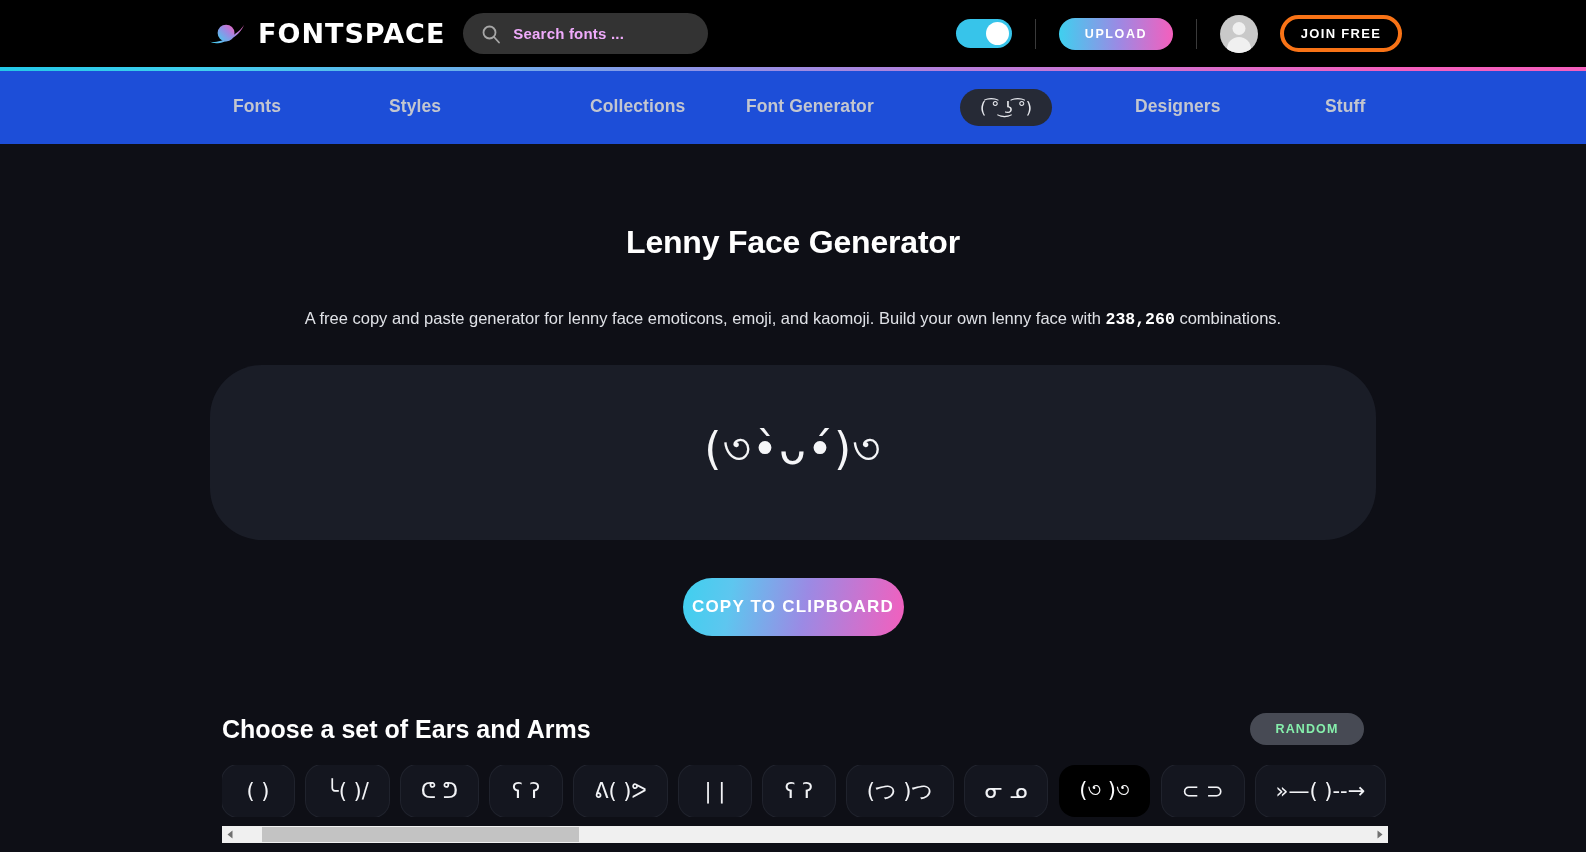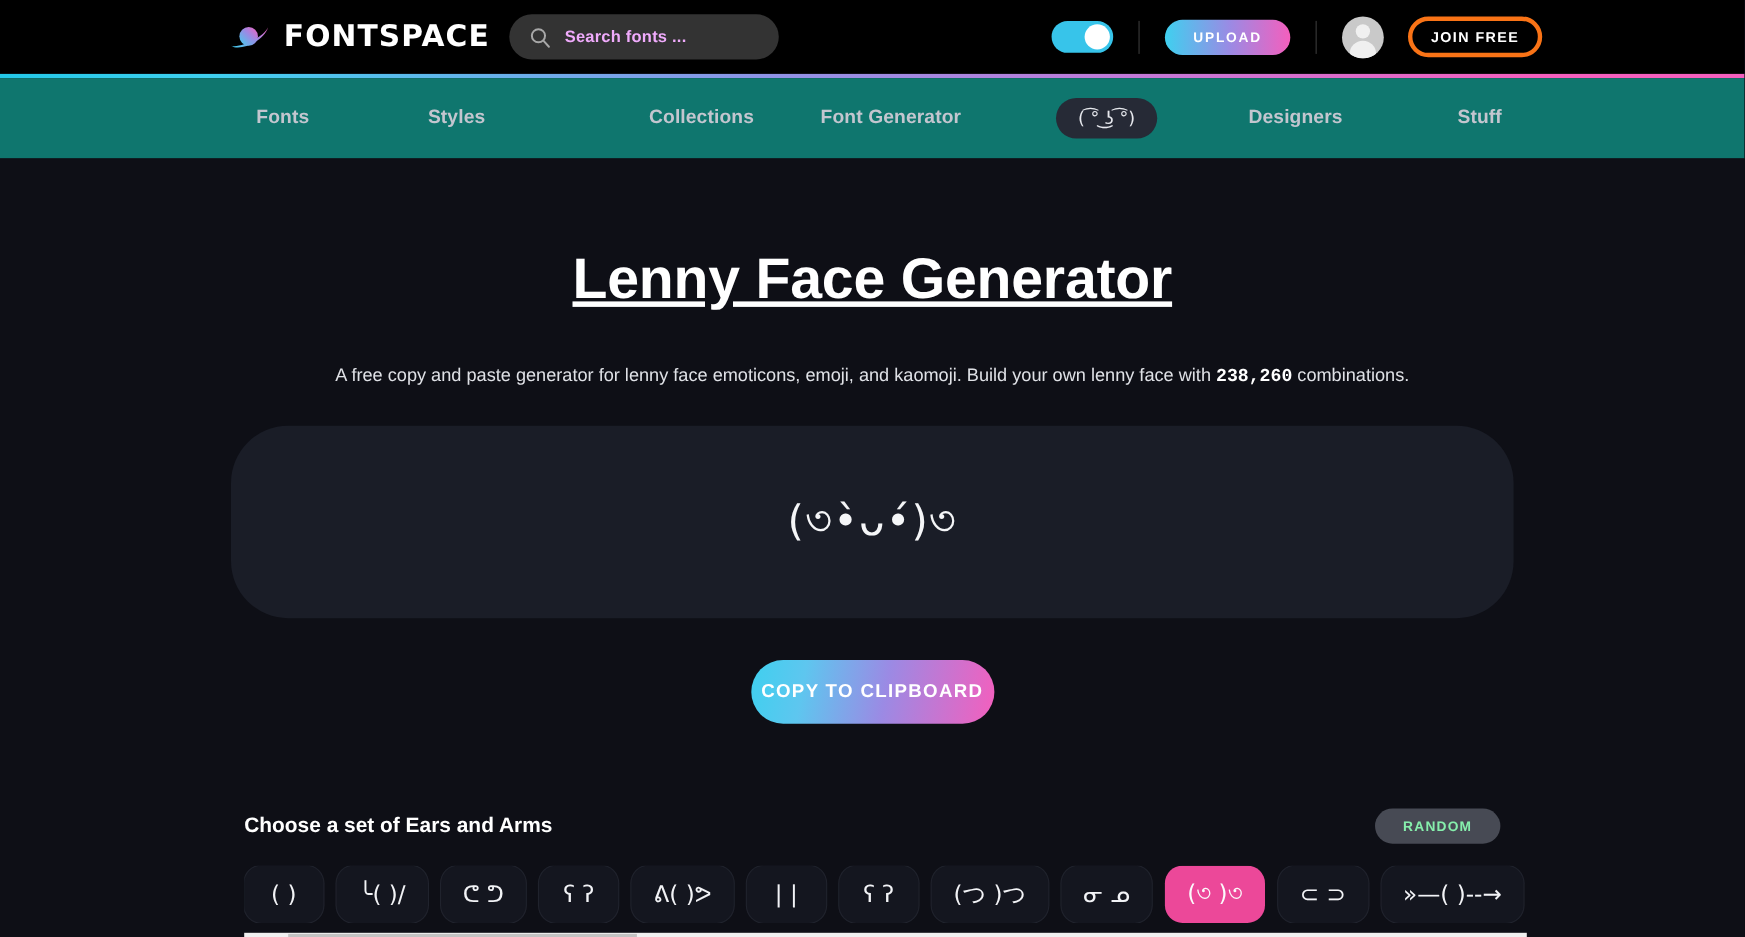--- a/index.html
+++ b/index.html
@@ -123,21 +123,21 @@
   }
 
   .gradient-strip {
     height: 4px;
     background: linear-gradient(90deg, #23c8e8 0%, #3fd0ef 12%, #8f93e6 44%, #c07ad8 64%, #f45fbd 88%, #f45fbd 100%);
   }
 
   
   .nav {
     height: 73px;
-    background: #0f766e;
+    background: #1d4ed8;
     display: flex;
     align-items: center;
     justify-content: center;
   }
   .nav-inner {
     width: 1586px;
     display: flex;
     align-items: center;
   }
   .nav-item {
@@ -157,25 +157,24 @@
     cursor: pointer;
     font-family: "DejaVu Sans", sans-serif;
     white-space: nowrap;
   }
 
   
   .main { background: #0e0f16; }
   .page-title {
     text-align: center;
     color: #ffffff;
-    font-size: 52px;
+    font-size: 32px;
     font-weight: bold;
     padding-top: 80px;
     letter-spacing: -0.2px;
-    text-decoration: underline;
   }
   .page-desc {
     text-align: center;
     color: #dfe1e6;
     font-size: 16.5px;
     margin-top: 48px;
   }
   .page-desc b { color: #ffffff; font-weight: bold; font-family: Liberation Mono, monospace; }
 
   .display-box {
@@ -184,21 +183,21 @@
     height: 175px;
     border-radius: 52px;
     background: #1a1d27;
     display: flex;
     align-items: center;
     justify-content: center;
     cursor: text;
   }
   .display-face {
     color: #f5f6f8;
-    font-size: 38px;
+    font-size: 44px;
     font-family: "DejaVu Sans", sans-serif;
     letter-spacing: 1px;
     white-space: nowrap;
     text-align: right;
   }
 
   .actions {
     margin-top: 38px;
     display: flex;
     justify-content: center;
@@ -233,21 +232,21 @@
     width: 1586px;
     padding: 0 222px;
   }
   .picker-head {
     display: flex;
     align-items: center;
     justify-content: space-between;
   }
   .picker-title {
     color: #ffffff;
-    font-size: 19px;
+    font-size: 25px;
     font-weight: bold;
   }
   .random-btn {
     width: 114px; height: 32px;
     border-radius: 17px;
     background: #474a54;
     display: flex; align-items: center; justify-content: center;
     color: #86efac;
     font-size: 12.5px;
     font-weight: bold;
@@ -281,21 +280,21 @@
     font-size: 21px;
     font-family: "DejaVu Sans", sans-serif;
     cursor: pointer;
     white-space: nowrap;
   }
   .chip.selected {
     background: #babcc6;
     color: #ffffff;
     box-shadow: none;
   }
-  .chip.selected { background: #ec4899; color: #fbfbfc; }
+  .chip.selected { background: #000000; color: #fbfbfc; }
 
   
   .hscroll {
     margin-top: 9px;
     width: 1166px;
     height: 17px;
     background: #f0f0f0;
     display: flex;
     align-items: center;
     position: relative;

